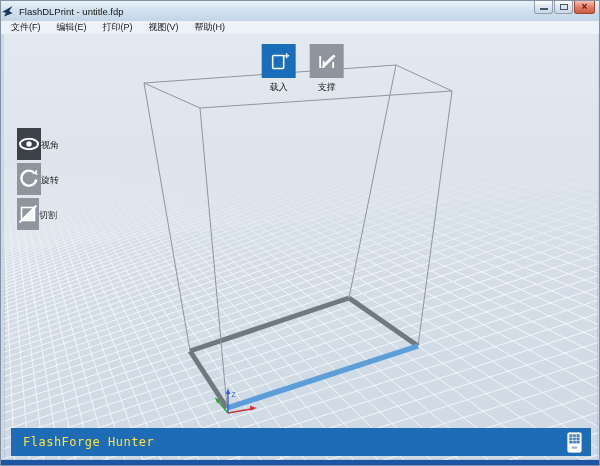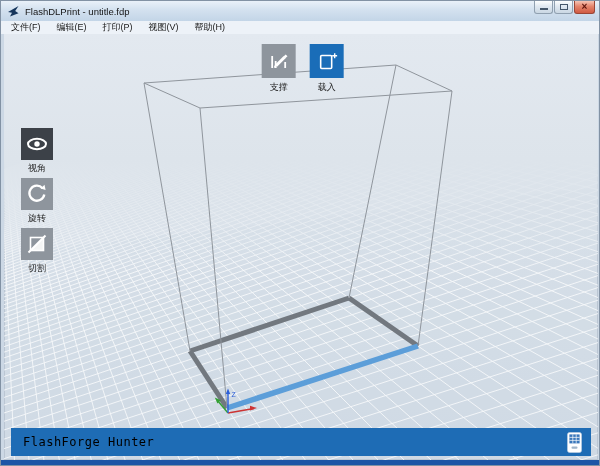--- a/index.html
+++ b/index.html
@@ -6,21 +6,21 @@
   *{box-sizing:border-box;}
   .window{
     position:relative;width:600px;height:466px;overflow:hidden;
     background:#ccd8e5;border:1px solid #8292a4;
     font-family:"Liberation Sans",sans-serif;
   }
   
   .titlebar{
     position:absolute;left:0;top:0;width:100%;height:20px;
     background:linear-gradient(180deg,#e9f1f9 0%,#d3e1ef 45%,#c3d5e7 100%);
-    display:flex;align-items:center;padding-left:6px;
+    display:flex;align-items:center;
   }
   .titlebar .app-icon{width:13px;height:13px;margin-right:5px;flex:0 0 auto;}
   .titlebar .title-text{font-size:9.5px;color:#151515;white-space:nowrap;}
   .win-controls{position:absolute;top:0;right:4px;display:flex;gap:1px;}
   .win-btn{
     width:19px;height:13px;border:1px solid #90a0b0;border-top:none;
     border-radius:0 0 3px 3px;
     background:linear-gradient(180deg,#fdfefe 0%,#dfe8f1 45%,#cad7e3 100%);
     display:flex;align-items:flex-start;justify-content:center;cursor:default;
   }
@@ -49,35 +49,35 @@
   .toolbar{position:absolute;top:10px;left:50%;transform:translateX(-48%);display:flex;gap:12px;}
   .tool{display:flex;flex-direction:column;align-items:center;width:36px;}
   .tool .tbtn{
     width:34px;height:34px;display:flex;align-items:center;justify-content:center;
     background:var(--toolbar-gray);
   }
   .tool.active .tbtn{background:var(--accent-blue);}
   .tool .tlabel{font-size:9px;color:#222;margin-top:3px;white-space:nowrap;}
   
   .sidebar{position:absolute;left:13px;top:94px;display:flex;flex-direction:column;gap:3px;align-items:center;}
-  .side-item{display:flex;flex-direction:column;align-items:center;width:40px;}
+  .side-item{display:flex;flex-direction:row;align-items:center;width:40px;}
   .side-item .sbtn{
     width:32px;height:32px;display:flex;align-items:center;justify-content:center;
     background:var(--toolbar-gray);
   }
   .side-item.active .sbtn{background:var(--sidebar-dark);}
   .side-item .slabel{font-size:9px;color:#222;margin-top:2px;white-space:nowrap;}
   
   .statusbar{
     position:absolute;left:7px;top:394px;width:580px;height:28px;
     background:var(--statusbar-blue);
     display:flex;align-items:center;padding-left:12px;
   }
   .statusbar .printer-name{
-    color:#000000;font-family:"DejaVu Sans Mono",monospace;font-size:12px;letter-spacing:0.5px;
+    color:#fde047;font-family:"DejaVu Sans Mono",monospace;font-size:12px;letter-spacing:0.5px;
   }
   .statusbar .printer-icon{margin-left:auto;margin-right:9px;width:15px;height:21px;}
   
   .bottom-strip{position:absolute;left:0;top:459px;width:100%;height:7px;background:var(--bottom-blue);}
 </style>
 </head>
 <body>
 
 <div class="window">
 
@@ -455,42 +455,42 @@
           <polygon points="256,407 249,404.8 249,409.6" fill="#cc3333"></polygon>
           <line x1="227" y1="412" x2="216.5" y2="399.5" stroke="#33a033" stroke-width="1.4"></line>
           <polygon points="213.8,396.4 219.8,399.2 216.4,402.6" fill="#33a033"></polygon>
           <line x1="227" y1="412" x2="227" y2="391" stroke="#2b5fd9" stroke-width="1.4"></line>
           <polygon points="227,387.5 224.8,393 229.2,393" fill="#2b5fd9"></polygon>
           <text x="230.5" y="396" fill="#2b5fd9" font-size="7" font-family="Liberation Sans, sans-serif">Z</text>
         </g>
       </svg>
 
     <div class="toolbar">
+      <div class="tool active">
+        <div class="tbtn">
+          <svg width="22" height="22" viewBox="0 0 22 22">
+            <rect x="5" y="5.5" width="11" height="13" rx="1" fill="none" stroke="#fff" stroke-width="1.6"></rect>
+            <line x1="19" y1="3.2" x2="19" y2="8.2" stroke="#fff" stroke-width="1.4"></line>
+            <line x1="16.5" y1="5.7" x2="21.5" y2="5.7" stroke="#fff" stroke-width="1.4"></line>
+          </svg>
+        </div>
+        <div class="tlabel">载入</div>
+      </div>
       <div class="tool">
         <div class="tbtn">
           <svg width="22" height="22" viewBox="0 0 22 22">
             <line x1="4.5" y1="6" x2="4.5" y2="18" stroke="#fff" stroke-width="1.8"></line>
             <line x1="8" y1="11" x2="8" y2="18" stroke="#fff" stroke-width="1.8"></line>
             <line x1="17.5" y1="12" x2="17.5" y2="18" stroke="#fff" stroke-width="1.8"></line>
             <line x1="8.3" y1="15.7" x2="16.8" y2="7.2" stroke="#fff" stroke-width="3"></line>
             <polygon points="6.2,17.8 8.8,17.2 6.8,15.2" fill="#fff"></polygon>
             <rect x="16" y="5.2" width="3.4" height="2.6" transform="rotate(-45 17.7 6.5)" fill="#fff"></rect>
           </svg>
         </div>
         <div class="tlabel">支撑</div>
-      </div>
-      <div class="tool active">
-        <div class="tbtn">
-          <svg width="22" height="22" viewBox="0 0 22 22">
-            <rect x="5" y="5.5" width="11" height="13" rx="1" fill="none" stroke="#fff" stroke-width="1.6"></rect>
-            <line x1="19" y1="3.2" x2="19" y2="8.2" stroke="#fff" stroke-width="1.4"></line>
-            <line x1="16.5" y1="5.7" x2="21.5" y2="5.7" stroke="#fff" stroke-width="1.4"></line>
-          </svg>
-        </div>
-        <div class="tlabel">载入</div>
       </div>
     </div>
 
     <div class="sidebar">
       <div class="side-item active">
         <div class="sbtn">
           <svg width="24" height="24" viewBox="0 0 24 24">
             <ellipse cx="12" cy="12" rx="9" ry="5.2" fill="none" stroke="#fff" stroke-width="2"></ellipse>
             <circle cx="12" cy="12" r="2.7" fill="#fff"></circle>
           </svg>

